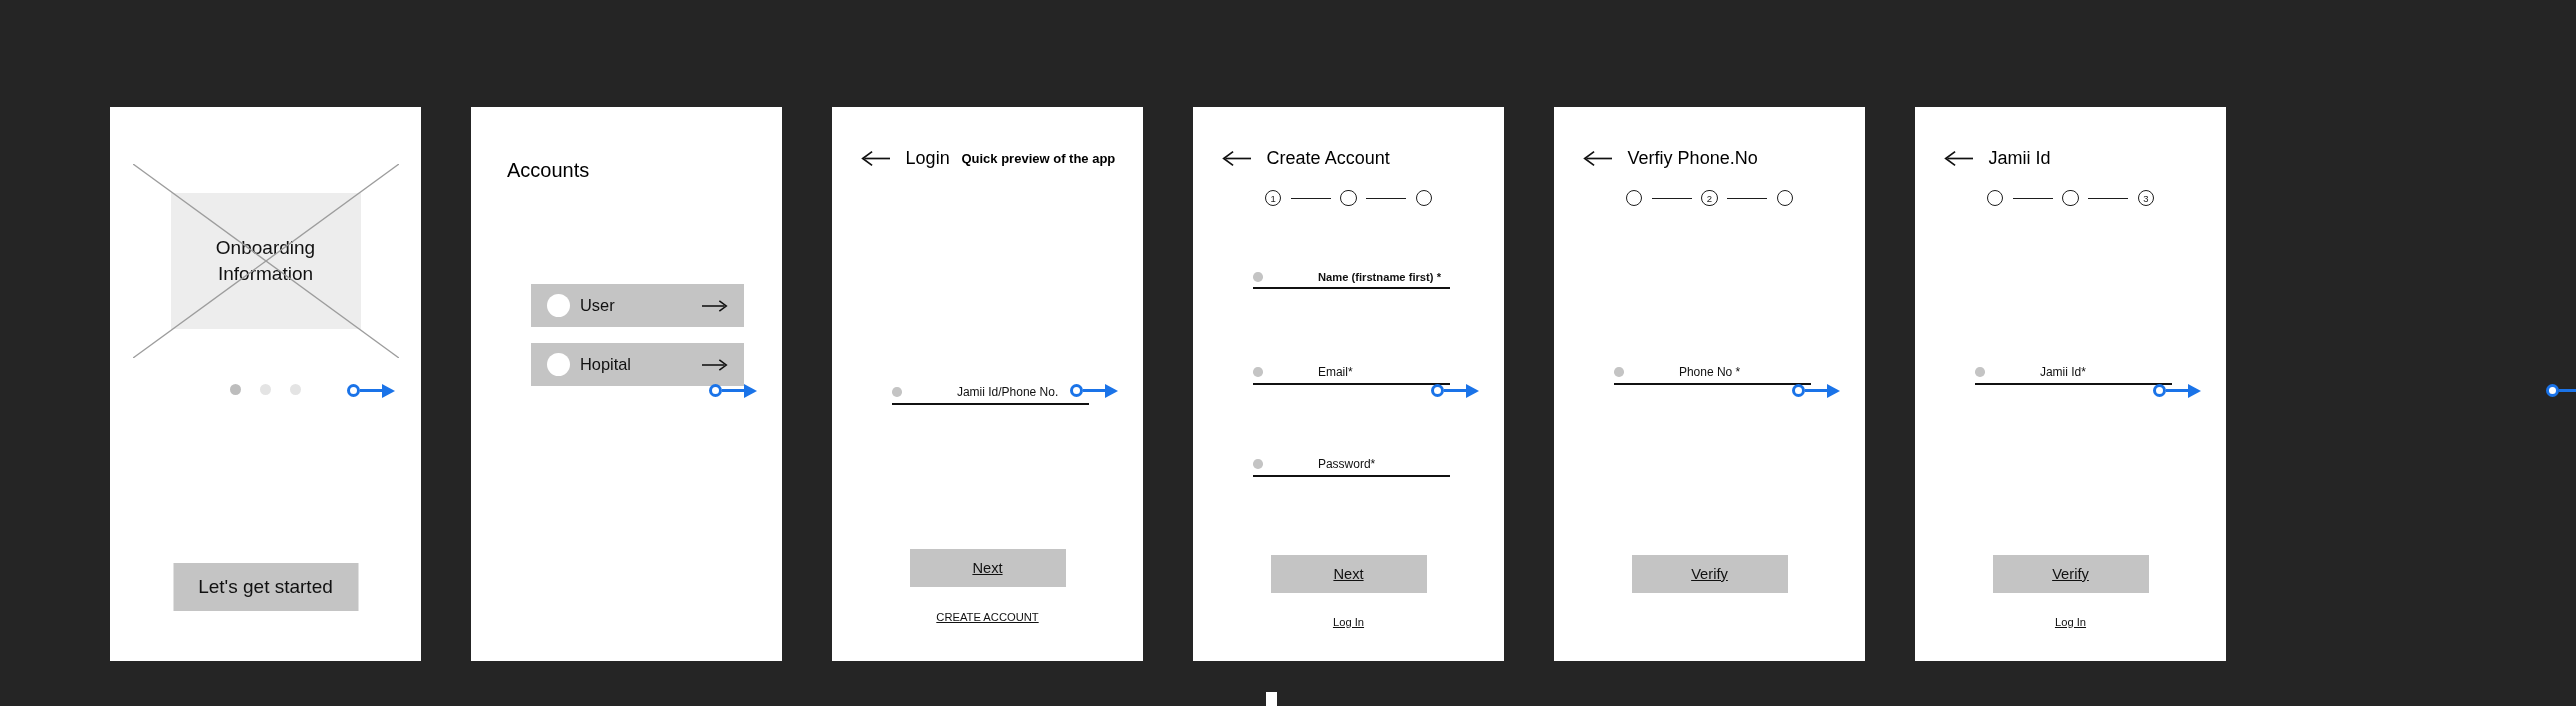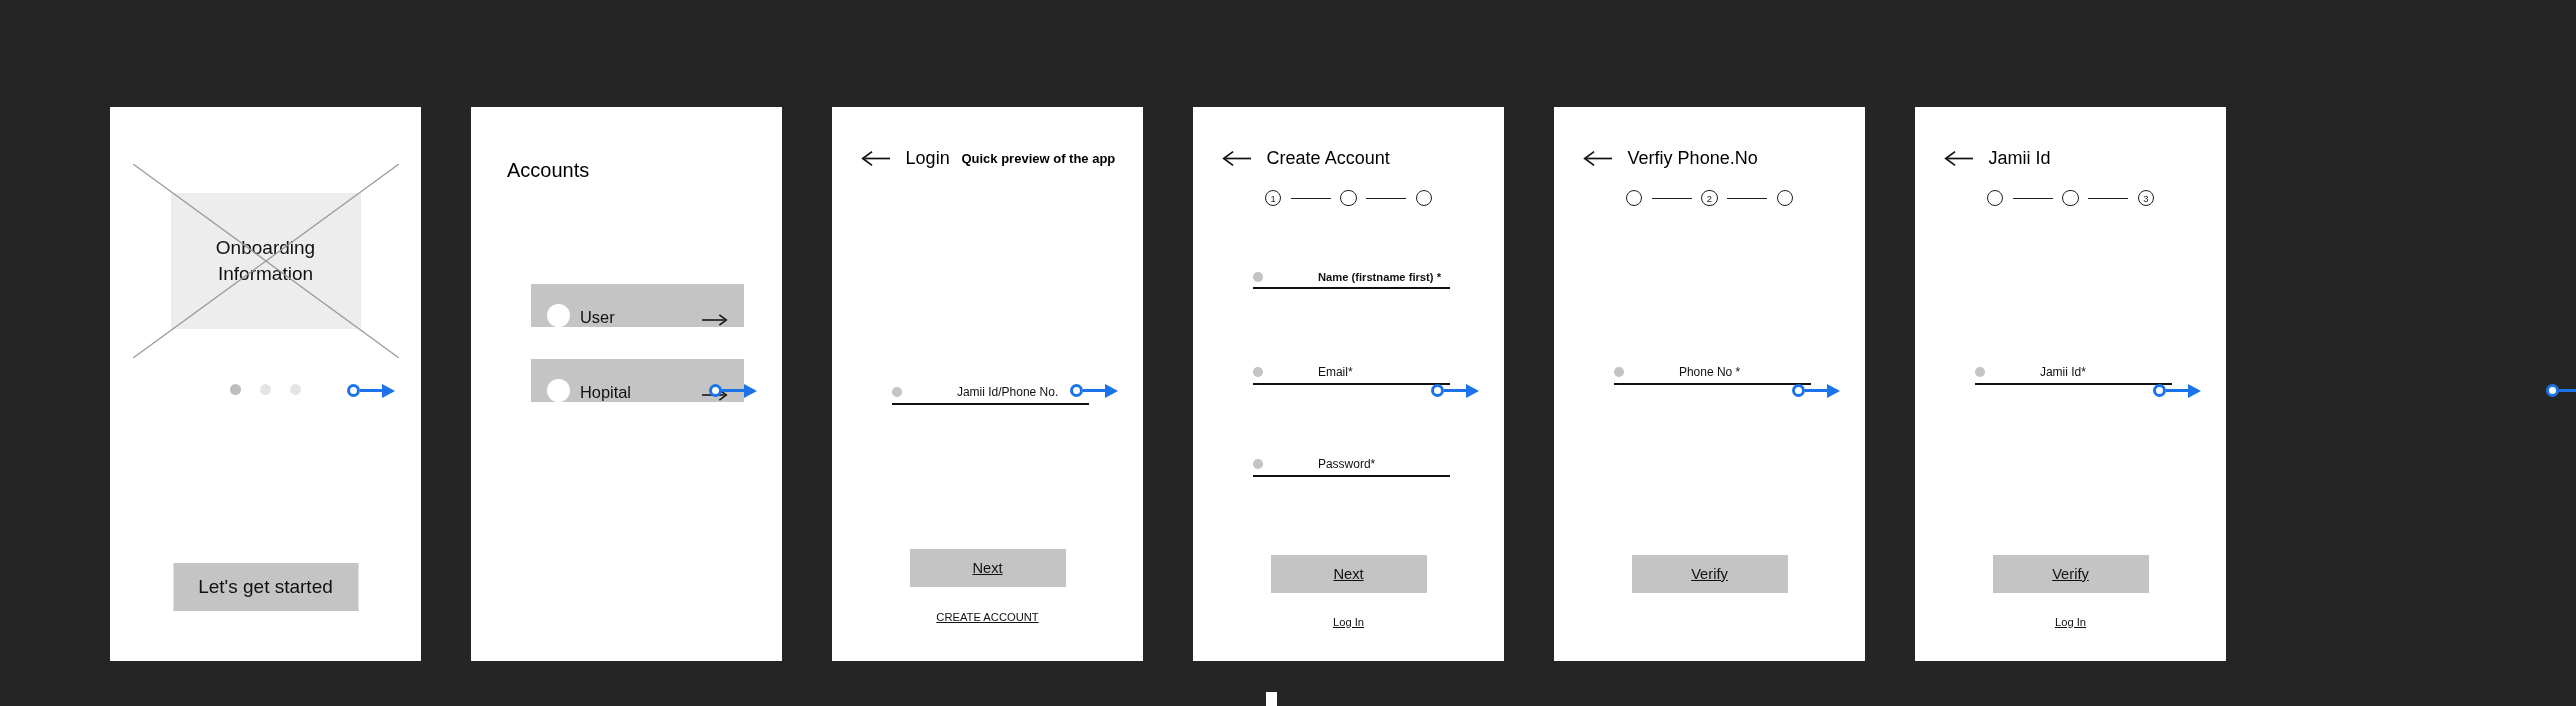--- a/index.html
+++ b/index.html
@@ -187,25 +187,25 @@
   .acct-list {
     position: absolute;
     left: 60px;
     right: 38px;
     top: 177px;
   }
   .acct-row {
     background: #c4c4c4;
     height: 43px;
     display: flex;
-    align-items: flex-end;
+    align-items: center;
     padding: 0 15.6px;
     box-sizing: border-box;
   }
-  .acct-row + .acct-row { margin-top: 32px; }
+  .acct-row + .acct-row { margin-top: 16px; }
   .acct-circle {
     width: 23px; height: 23px;
     border-radius: 50%;
     background: #ffffff;
     flex: 0 0 auto;
     margin-right: 10.4px;
   }
   .acct-label { font-size: 16.4px; color: #111; }
   .acct-arrow { margin-left: auto; width: 26px; height: 14px; display: block; }
 

